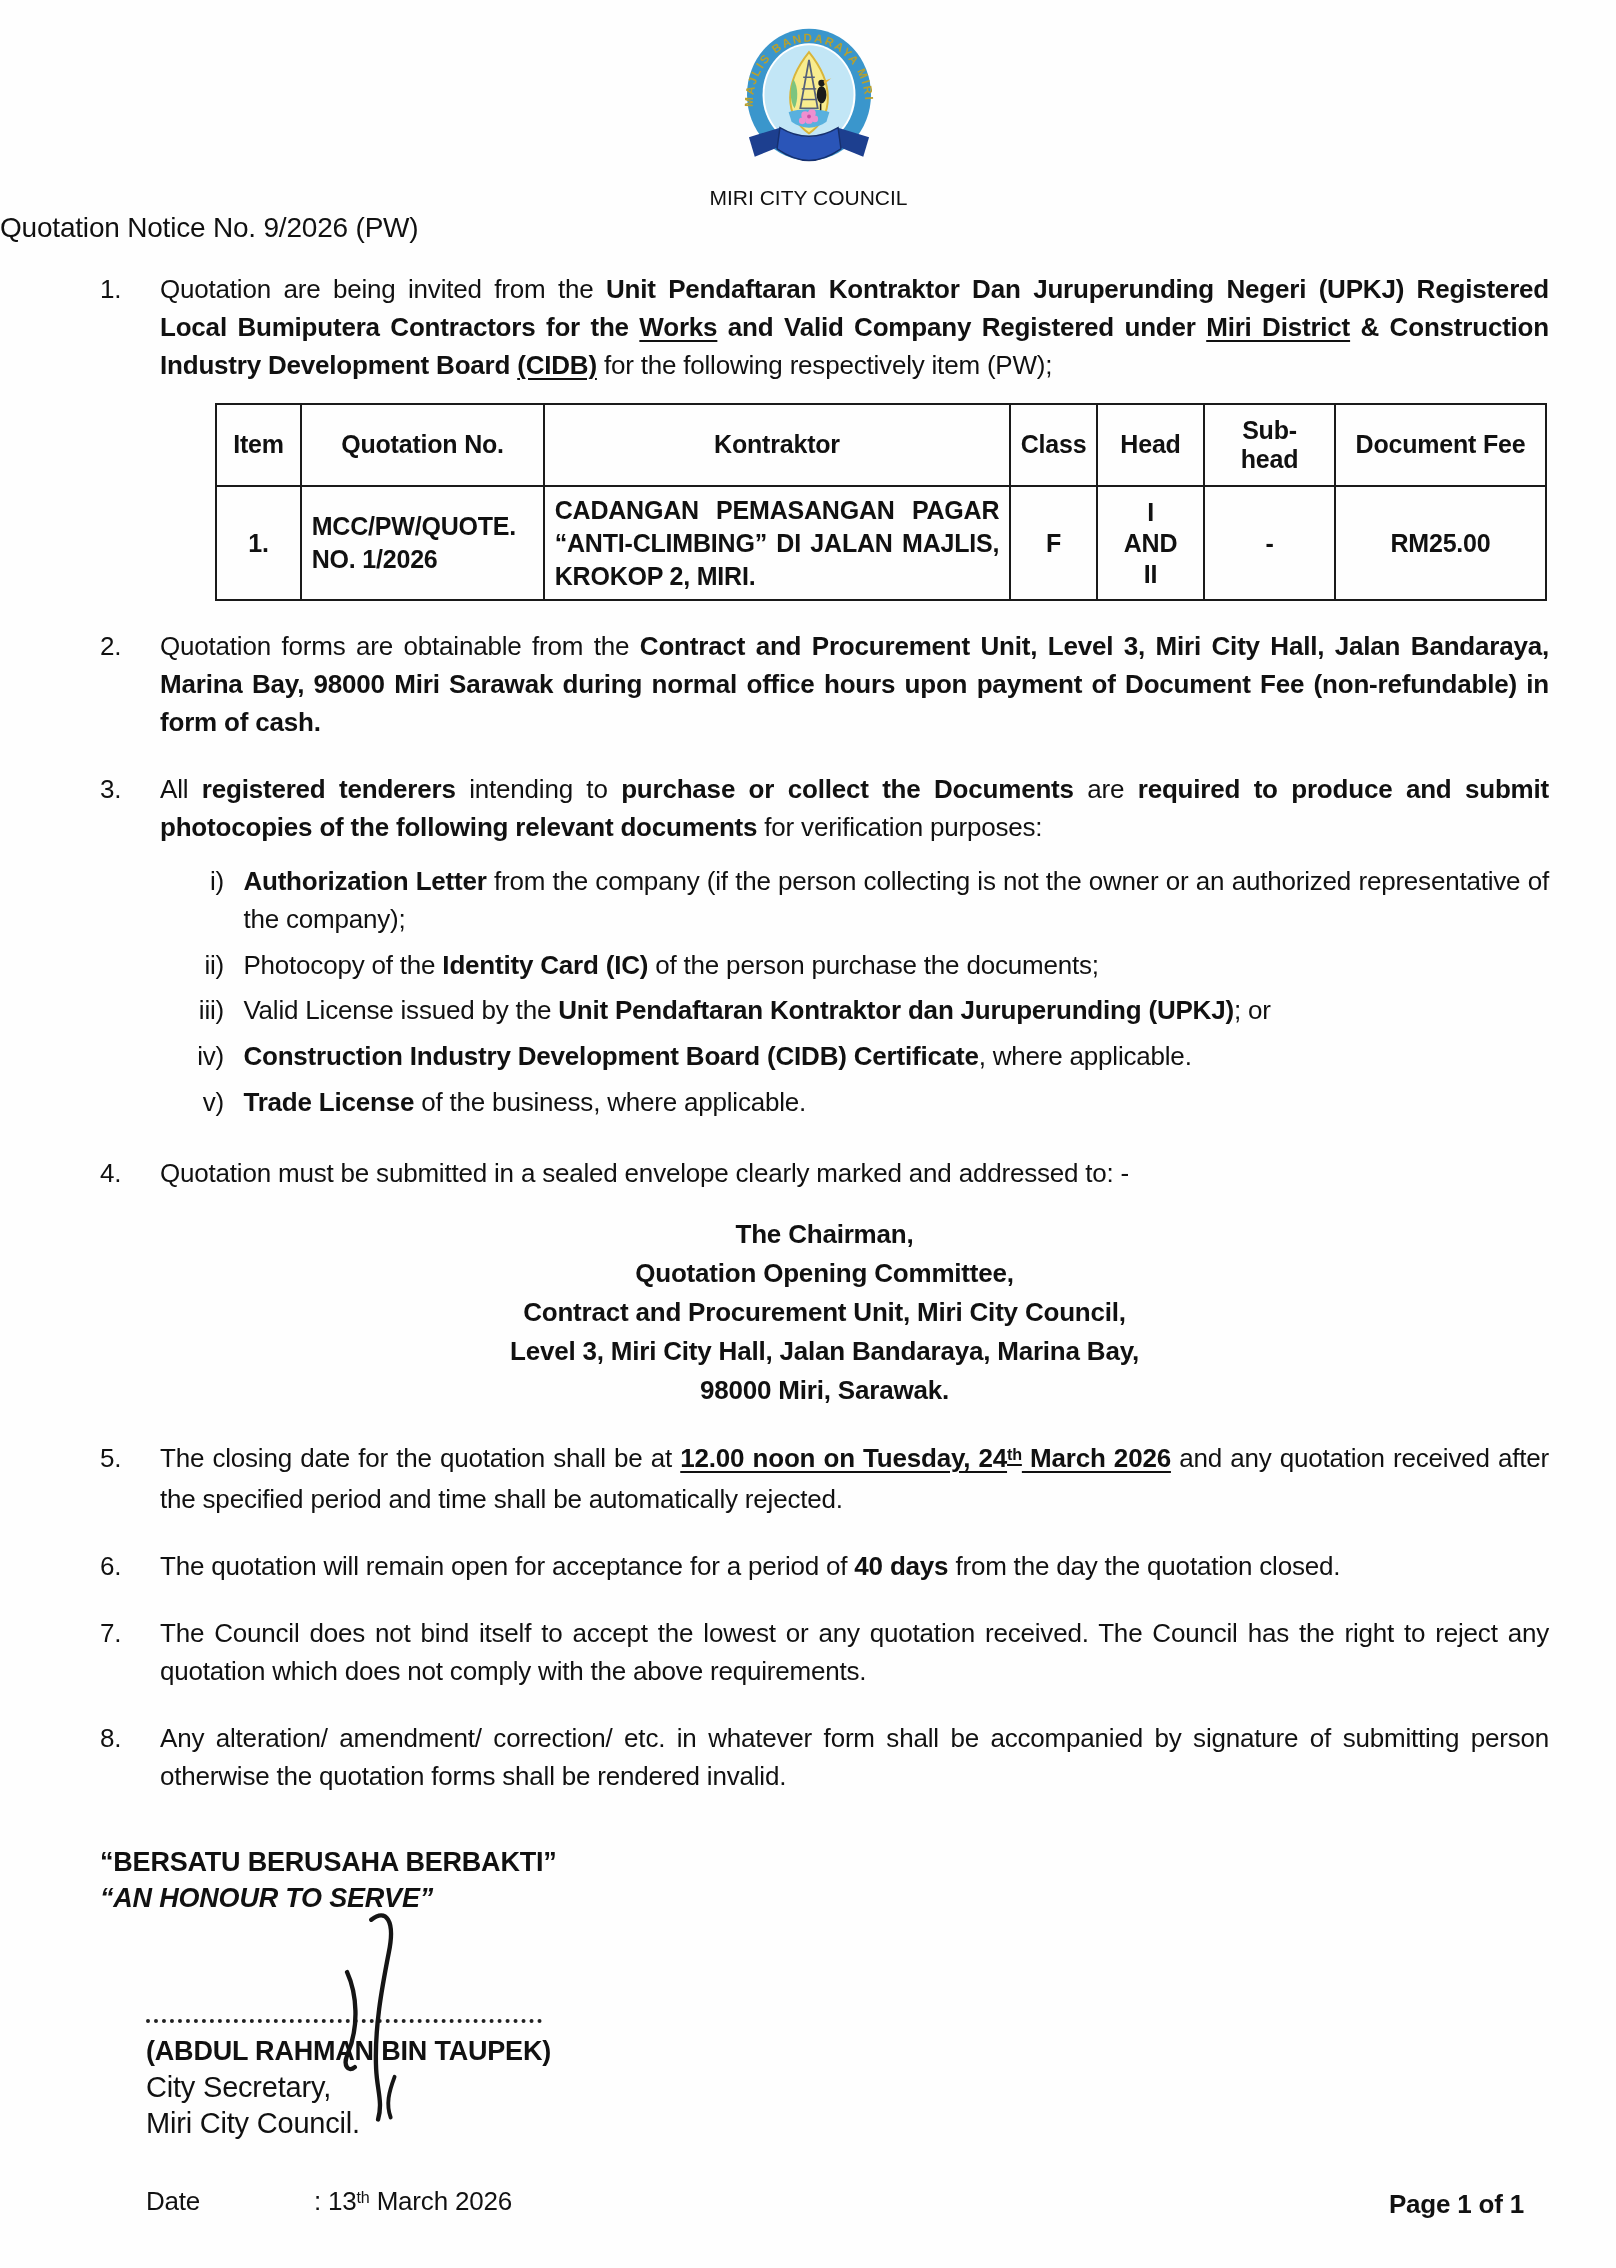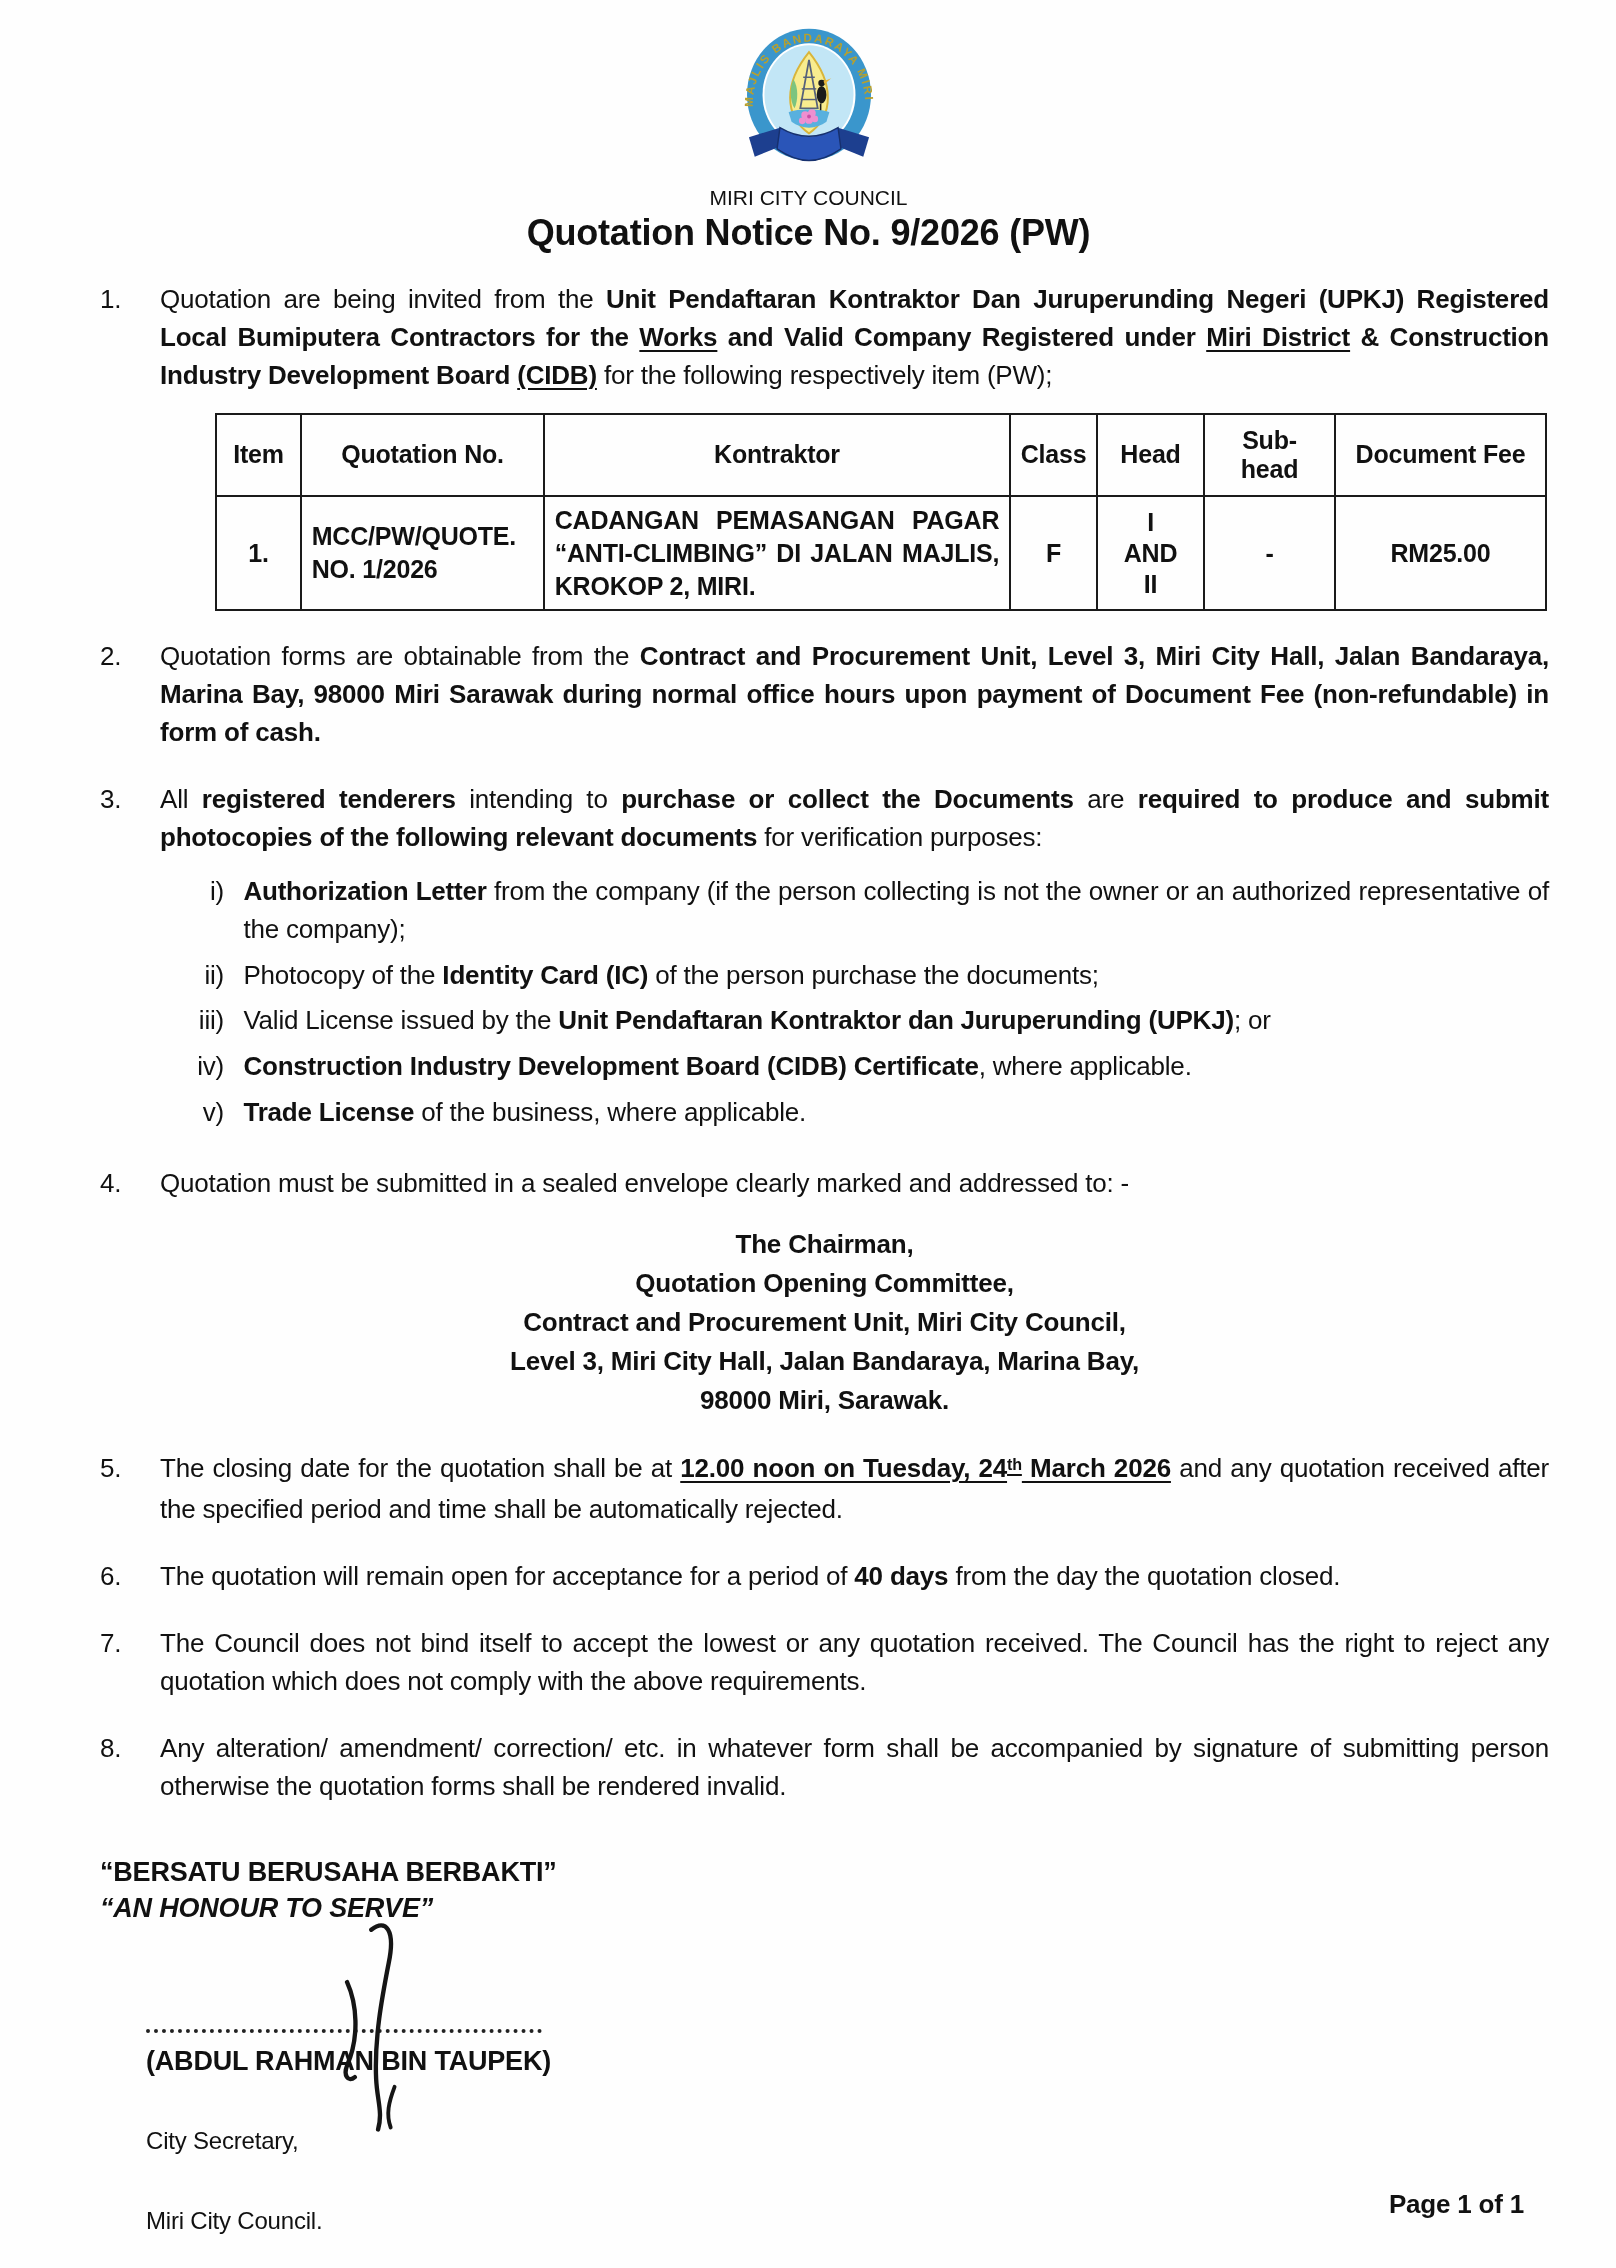--- a/index.html
+++ b/index.html
@@ -12,21 +12,21 @@
     overflow:hidden;
     letter-spacing:-0.2px;
   }
   
   .logo-wrap{padding-top:23px;text-align:center;}
   .org-name{
     text-align:center;font-size:21px;font-weight:400;
     margin:3.9px 0 1.9px 0;letter-spacing:0px;
   }
   .notice-title{
-    text-align:center;font-size:36px;font-weight:700;
+    font-size:28px;font-weight:400;
     margin:1.9px 0 0 0;
   }
   
   .content{margin:0 68px 0 100px;}
   .para{display:flex;margin-top:26px;}
   .para .num{width:60px;flex-shrink:0;font-size:26px;line-height:38px;}
   .para .ptext{flex:1;font-size:26px;line-height:38px;text-align:justify;}
   .b{font-weight:700;}
   .u{text-decoration:underline;text-decoration-thickness:2.4px;text-underline-offset:3.9px;}
   .sup{font-size:0.62em;position:relative;top:-0.45em;}
@@ -62,21 +62,21 @@
   .motto{margin-top:49px;font-size:27px;line-height:36px;}
   .motto-line1{font-weight:700;}
   .motto-line2{font-weight:700;font-style:italic;}
   
   .sig-block{position:relative;margin-top:7.8px;padding-top:95px;}
   .dotted-line{
     width:396px;margin-left:46px;height:0;
     border-bottom:4.9px dotted #222;
   }
   .sig-name{margin-left:46px;margin-top:11px;font-size:27px;font-weight:700;line-height:35px;}
-  .sig-role,.sig-org{margin-left:46px;font-size:24px;line-height:36px;margin-top:44px;}
+  .sig-role,.sig-org{margin-left:46px;font-size:29px;line-height:36px;}
   .signature-svg{position:absolute;left:218px;top:-11.6px;}
   
   .ref-block{margin-top:41px;}
   .ref-row{display:flex;margin-left:46px;font-size:26px;line-height:38px;}
   .ref-label{width:168px;flex-shrink:0;}
   
   .page-footer{
     position:absolute;right:93px;bottom:49px;
     font-size:26px;font-weight:700;
   }

